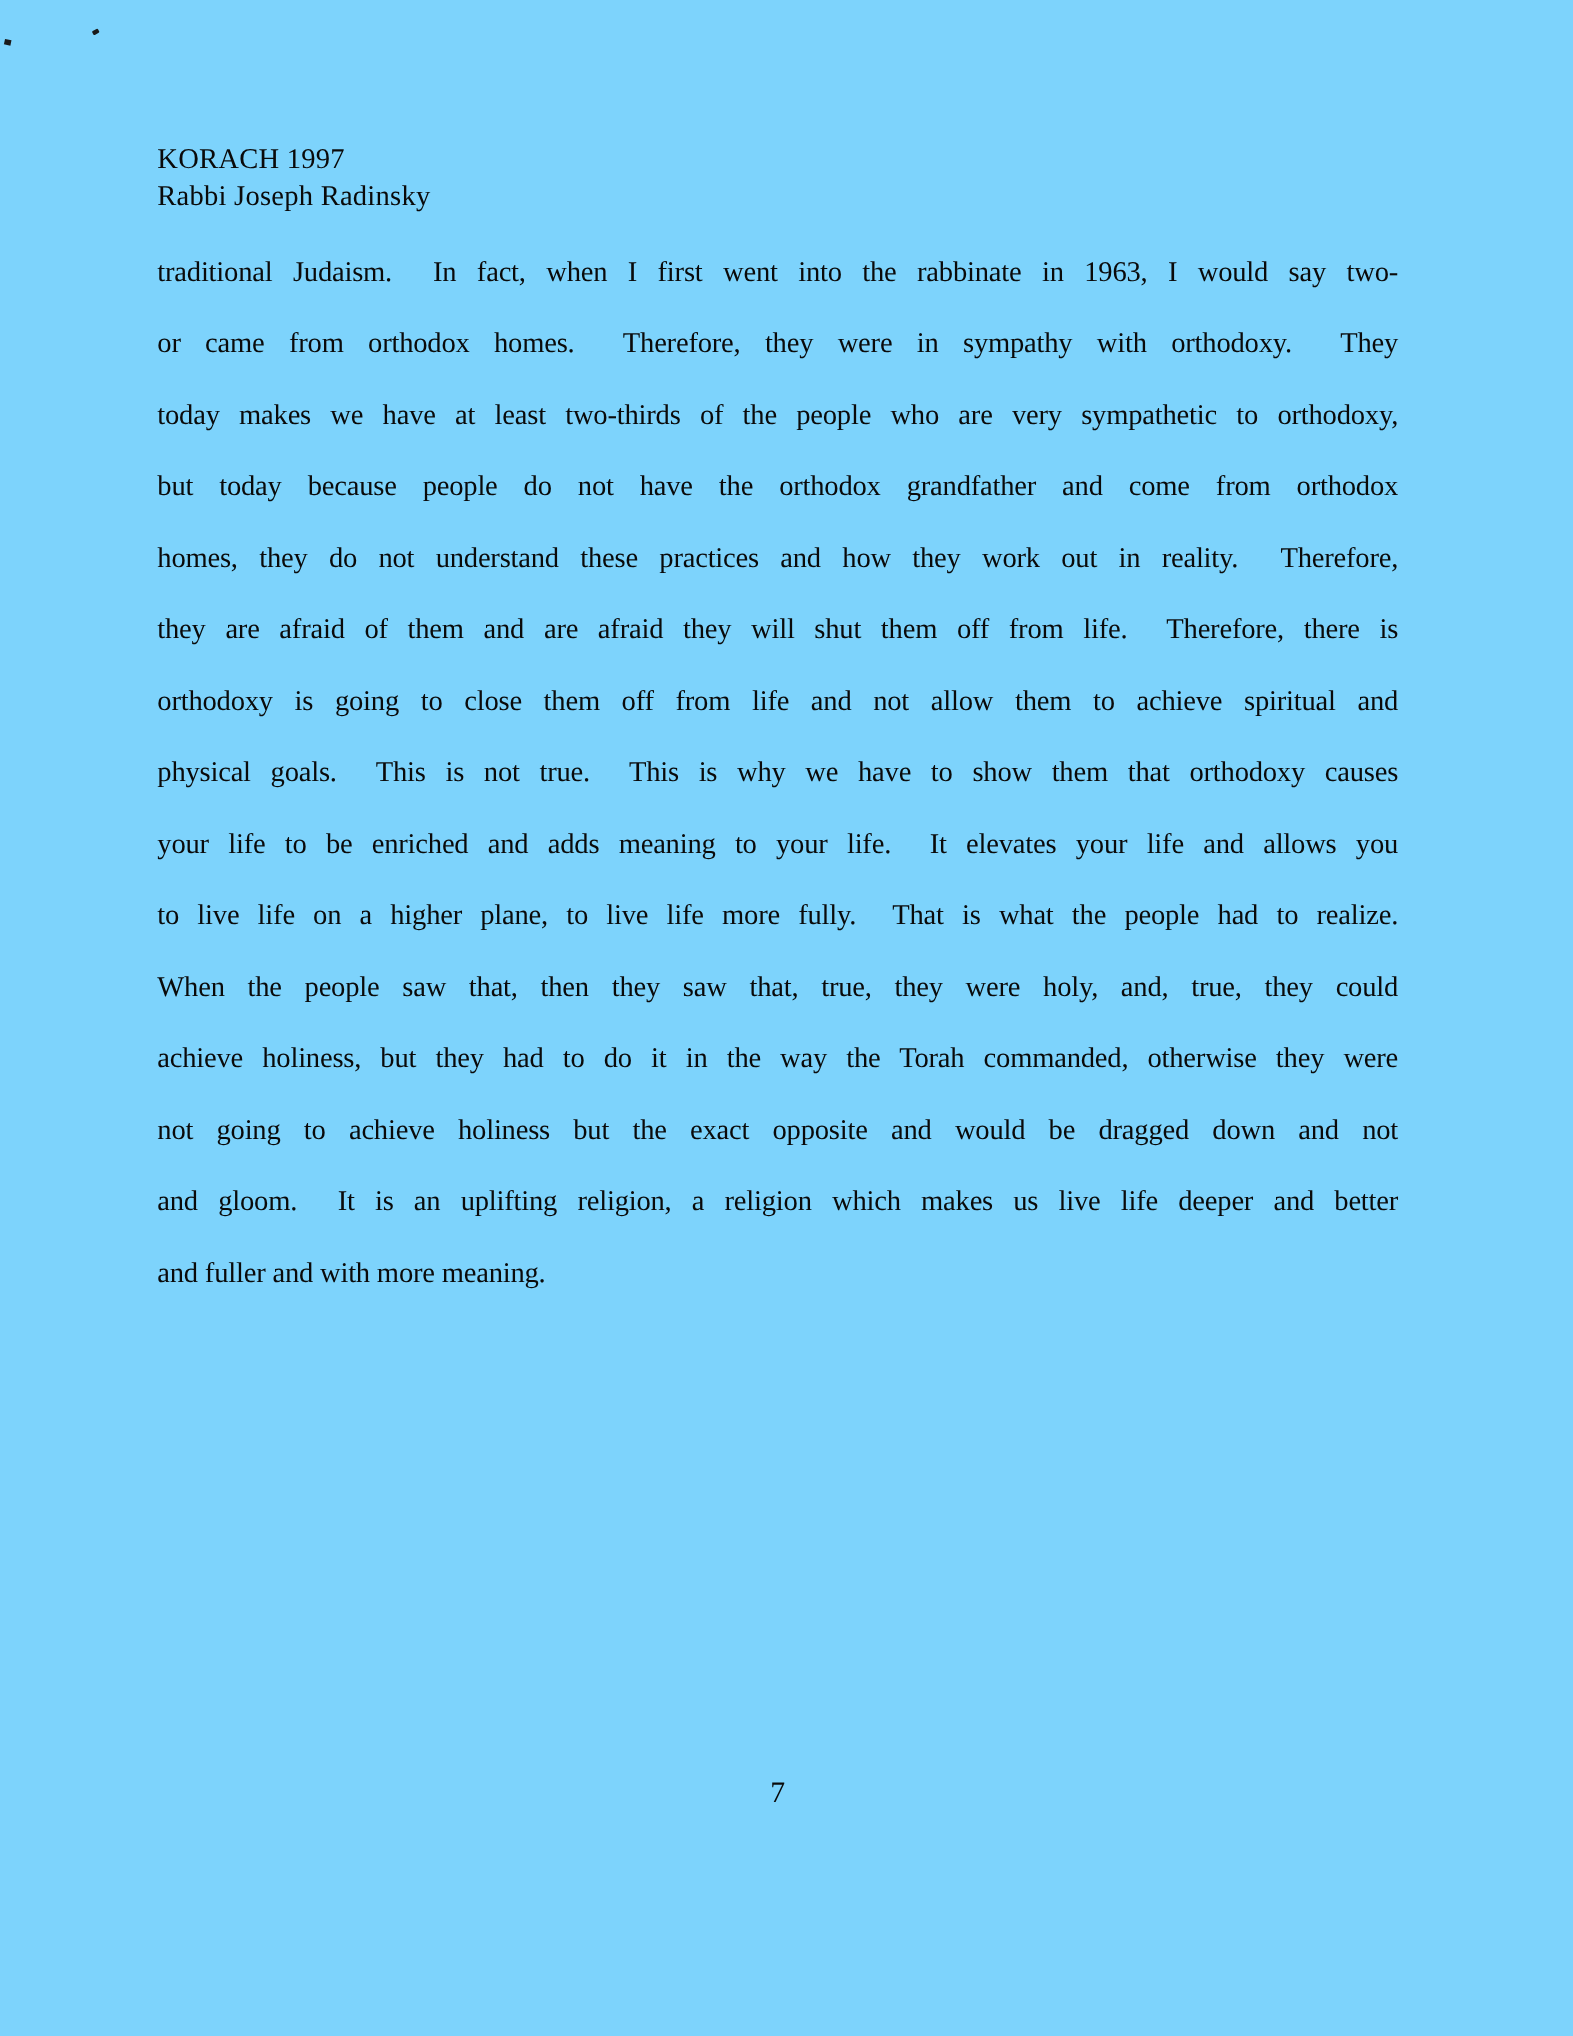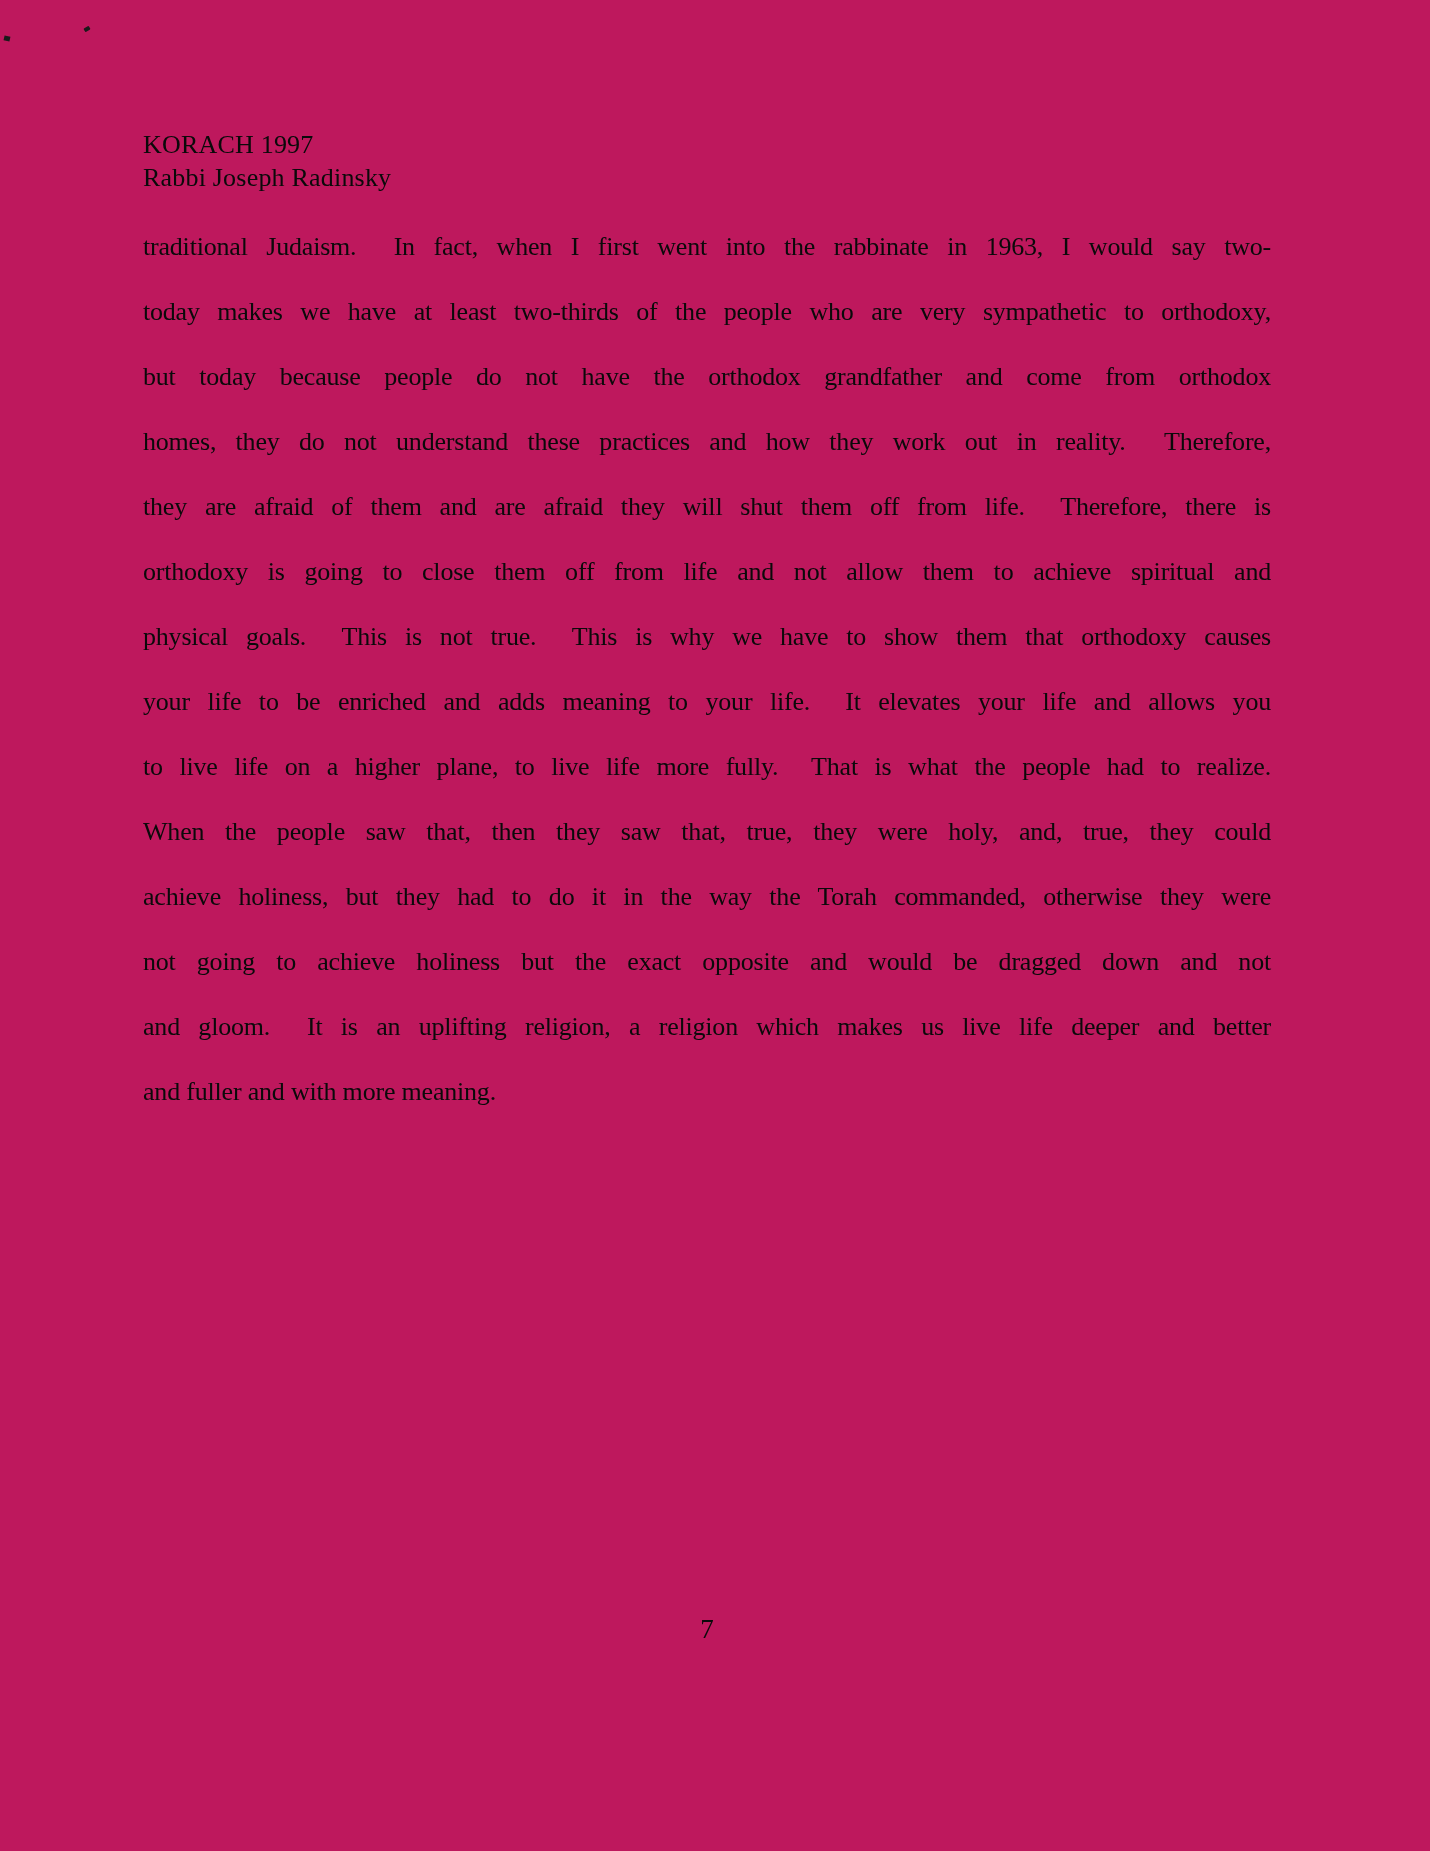--- a/index.html
+++ b/index.html
@@ -4,21 +4,21 @@
 <style>
   html, body {
     margin: 0;
     padding: 0;
     background: #ffffff;
   }
   .page {
     position: relative;
     width: 1430px;
     height: 1851px;
-    background: #be185d;
+    background: #7dd3fc;
     overflow: hidden;
     font-family: "Liberation Serif", "DejaVu Serif", serif;
     color: #0a0a0a;
   }
   
   .speck {
     position: absolute;
     background: #1a1a1a;
   }
   .speck.s1 { left: 4px;  top: 36px; width: 6px; height: 5px; transform: rotate(12deg); }
@@ -71,20 +71,21 @@
   <div class="speck s1"></div>
   <div class="speck s2"></div>
 
   <div class="doc-header">
     <div>KORACH 1997</div>
     <div>Rabbi Joseph Radinsky</div>
   </div>
 
   <div class="doc-body">
       <div class="line">traditional Judaism.&nbsp; In fact, when I first went into the rabbinate in 1963, I would say two-</div>
+      <div class="line">or came from orthodox homes.&nbsp; Therefore, they were in sympathy with orthodoxy.&nbsp; They</div>
       <div class="line">today makes we have at least two-thirds of the people who are very sympathetic to orthodoxy,</div>
       <div class="line">but today because people do not have the orthodox grandfather and come from orthodox</div>
       <div class="line">homes, they do not understand these practices and how they work out in reality.&nbsp; Therefore,</div>
       <div class="line">they are afraid of them and are afraid they will shut them off from life.&nbsp; Therefore, there is</div>
       <div class="line">orthodoxy is going to close them off from life and not allow them to achieve spiritual and</div>
       <div class="line">physical goals.&nbsp; This is not true.&nbsp; This is why we have to show them that orthodoxy causes</div>
       <div class="line">your life to be enriched and adds meaning to your life.&nbsp; It elevates your life and allows you</div>
       <div class="line">to live life on a higher plane, to live life more fully.&nbsp; That is what the people had to realize.</div>
       <div class="line">When the people saw that, then they saw that, true, they were holy, and, true, they could</div>
       <div class="line">achieve holiness, but they had to do it in the way the Torah commanded, otherwise they were</div>

